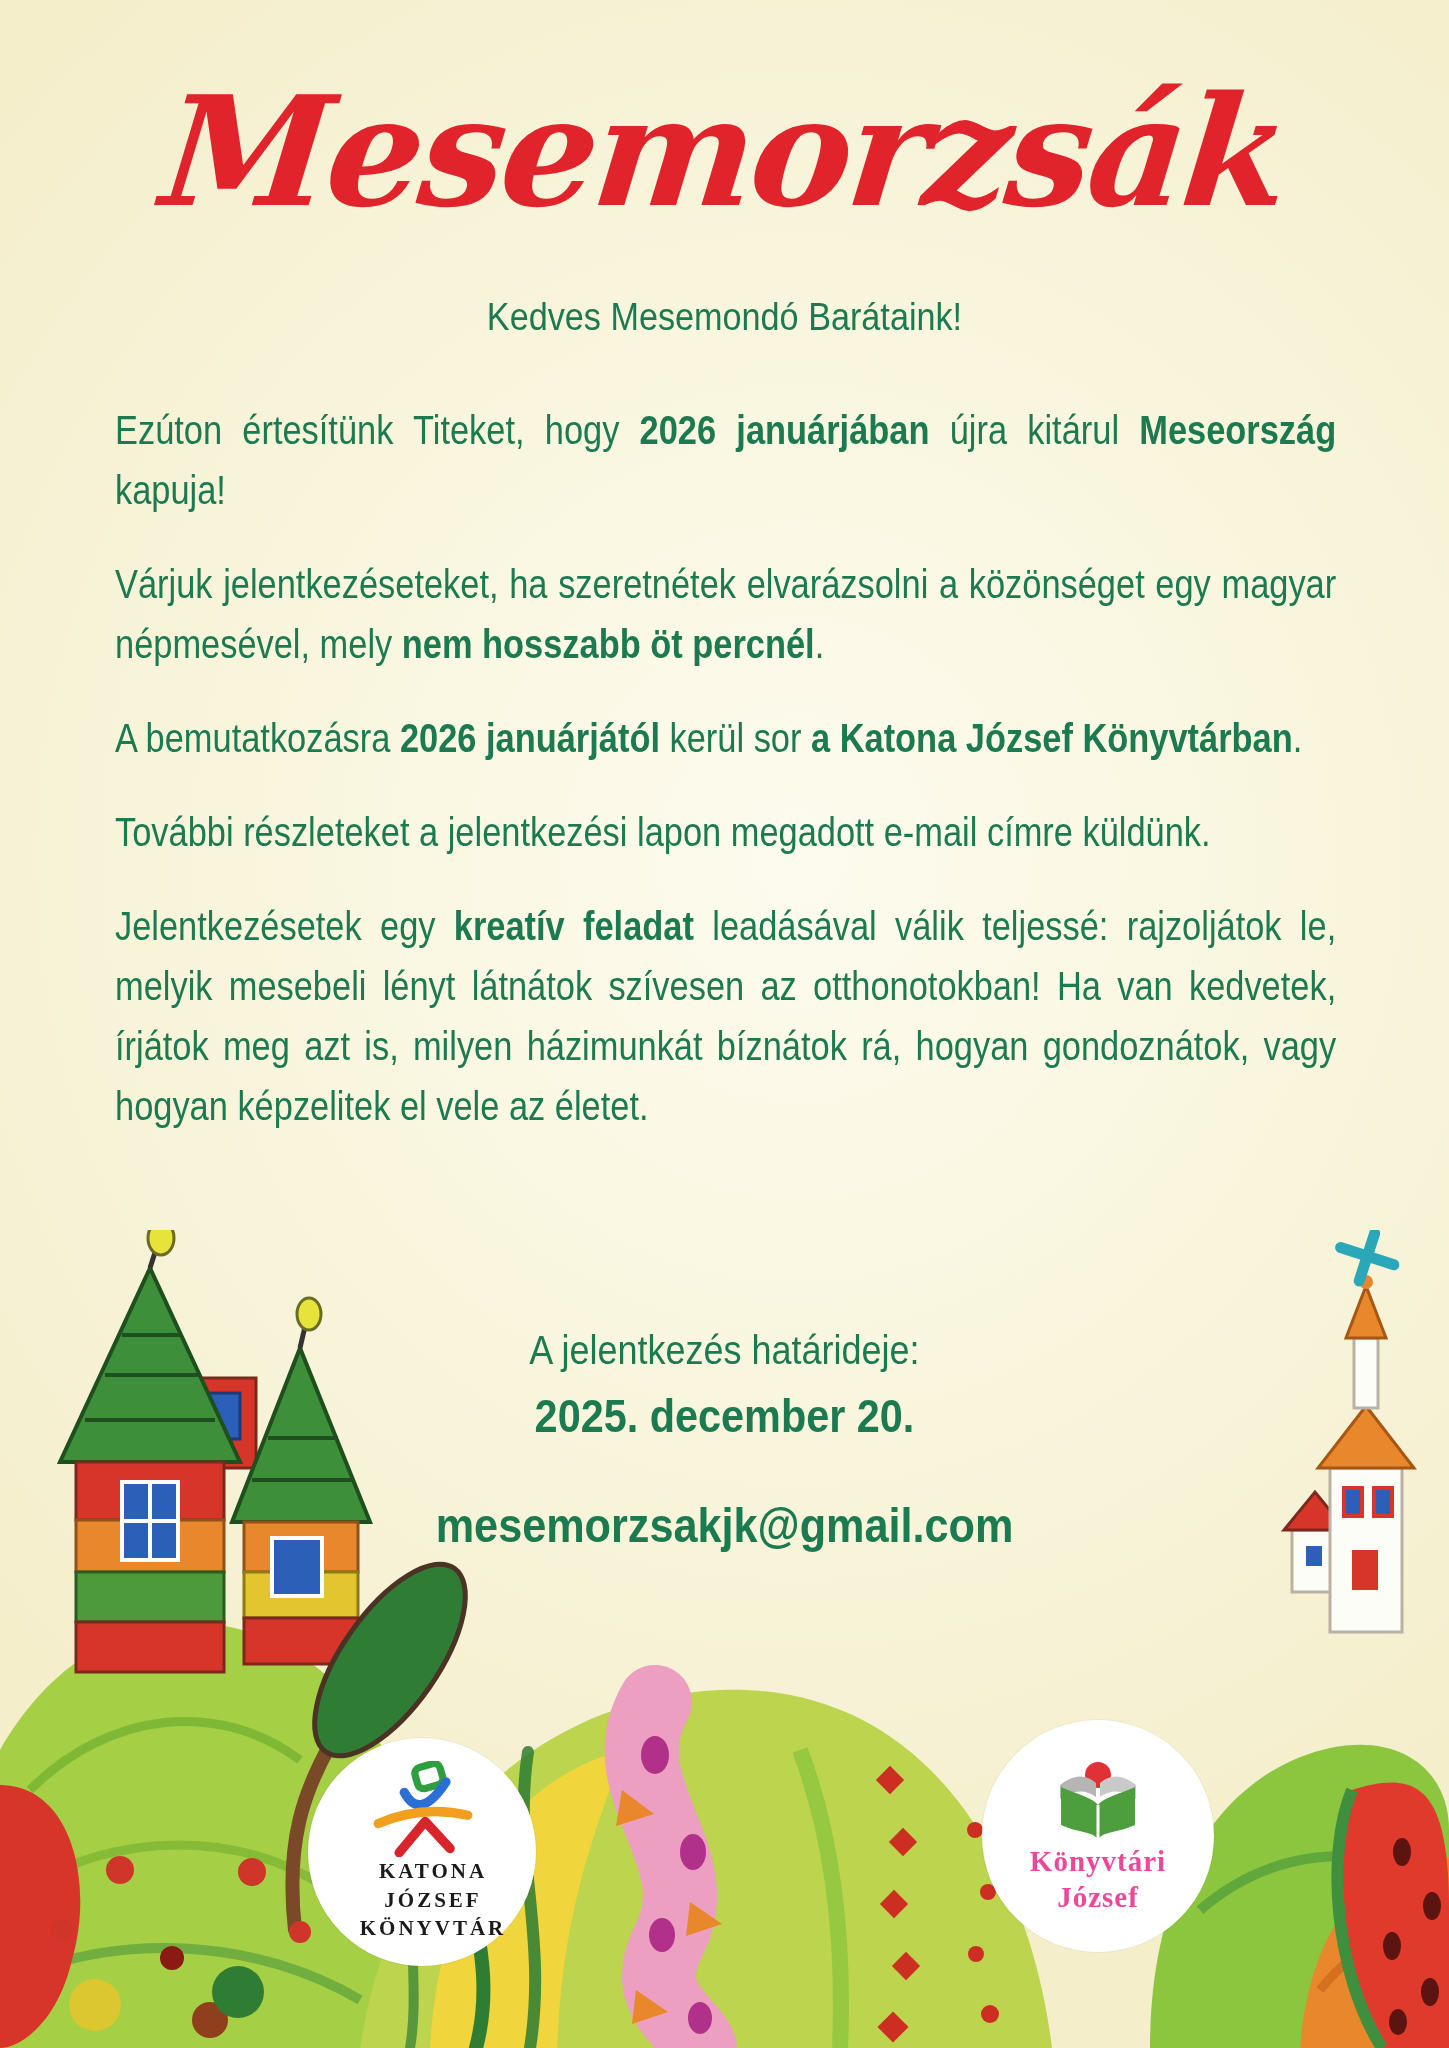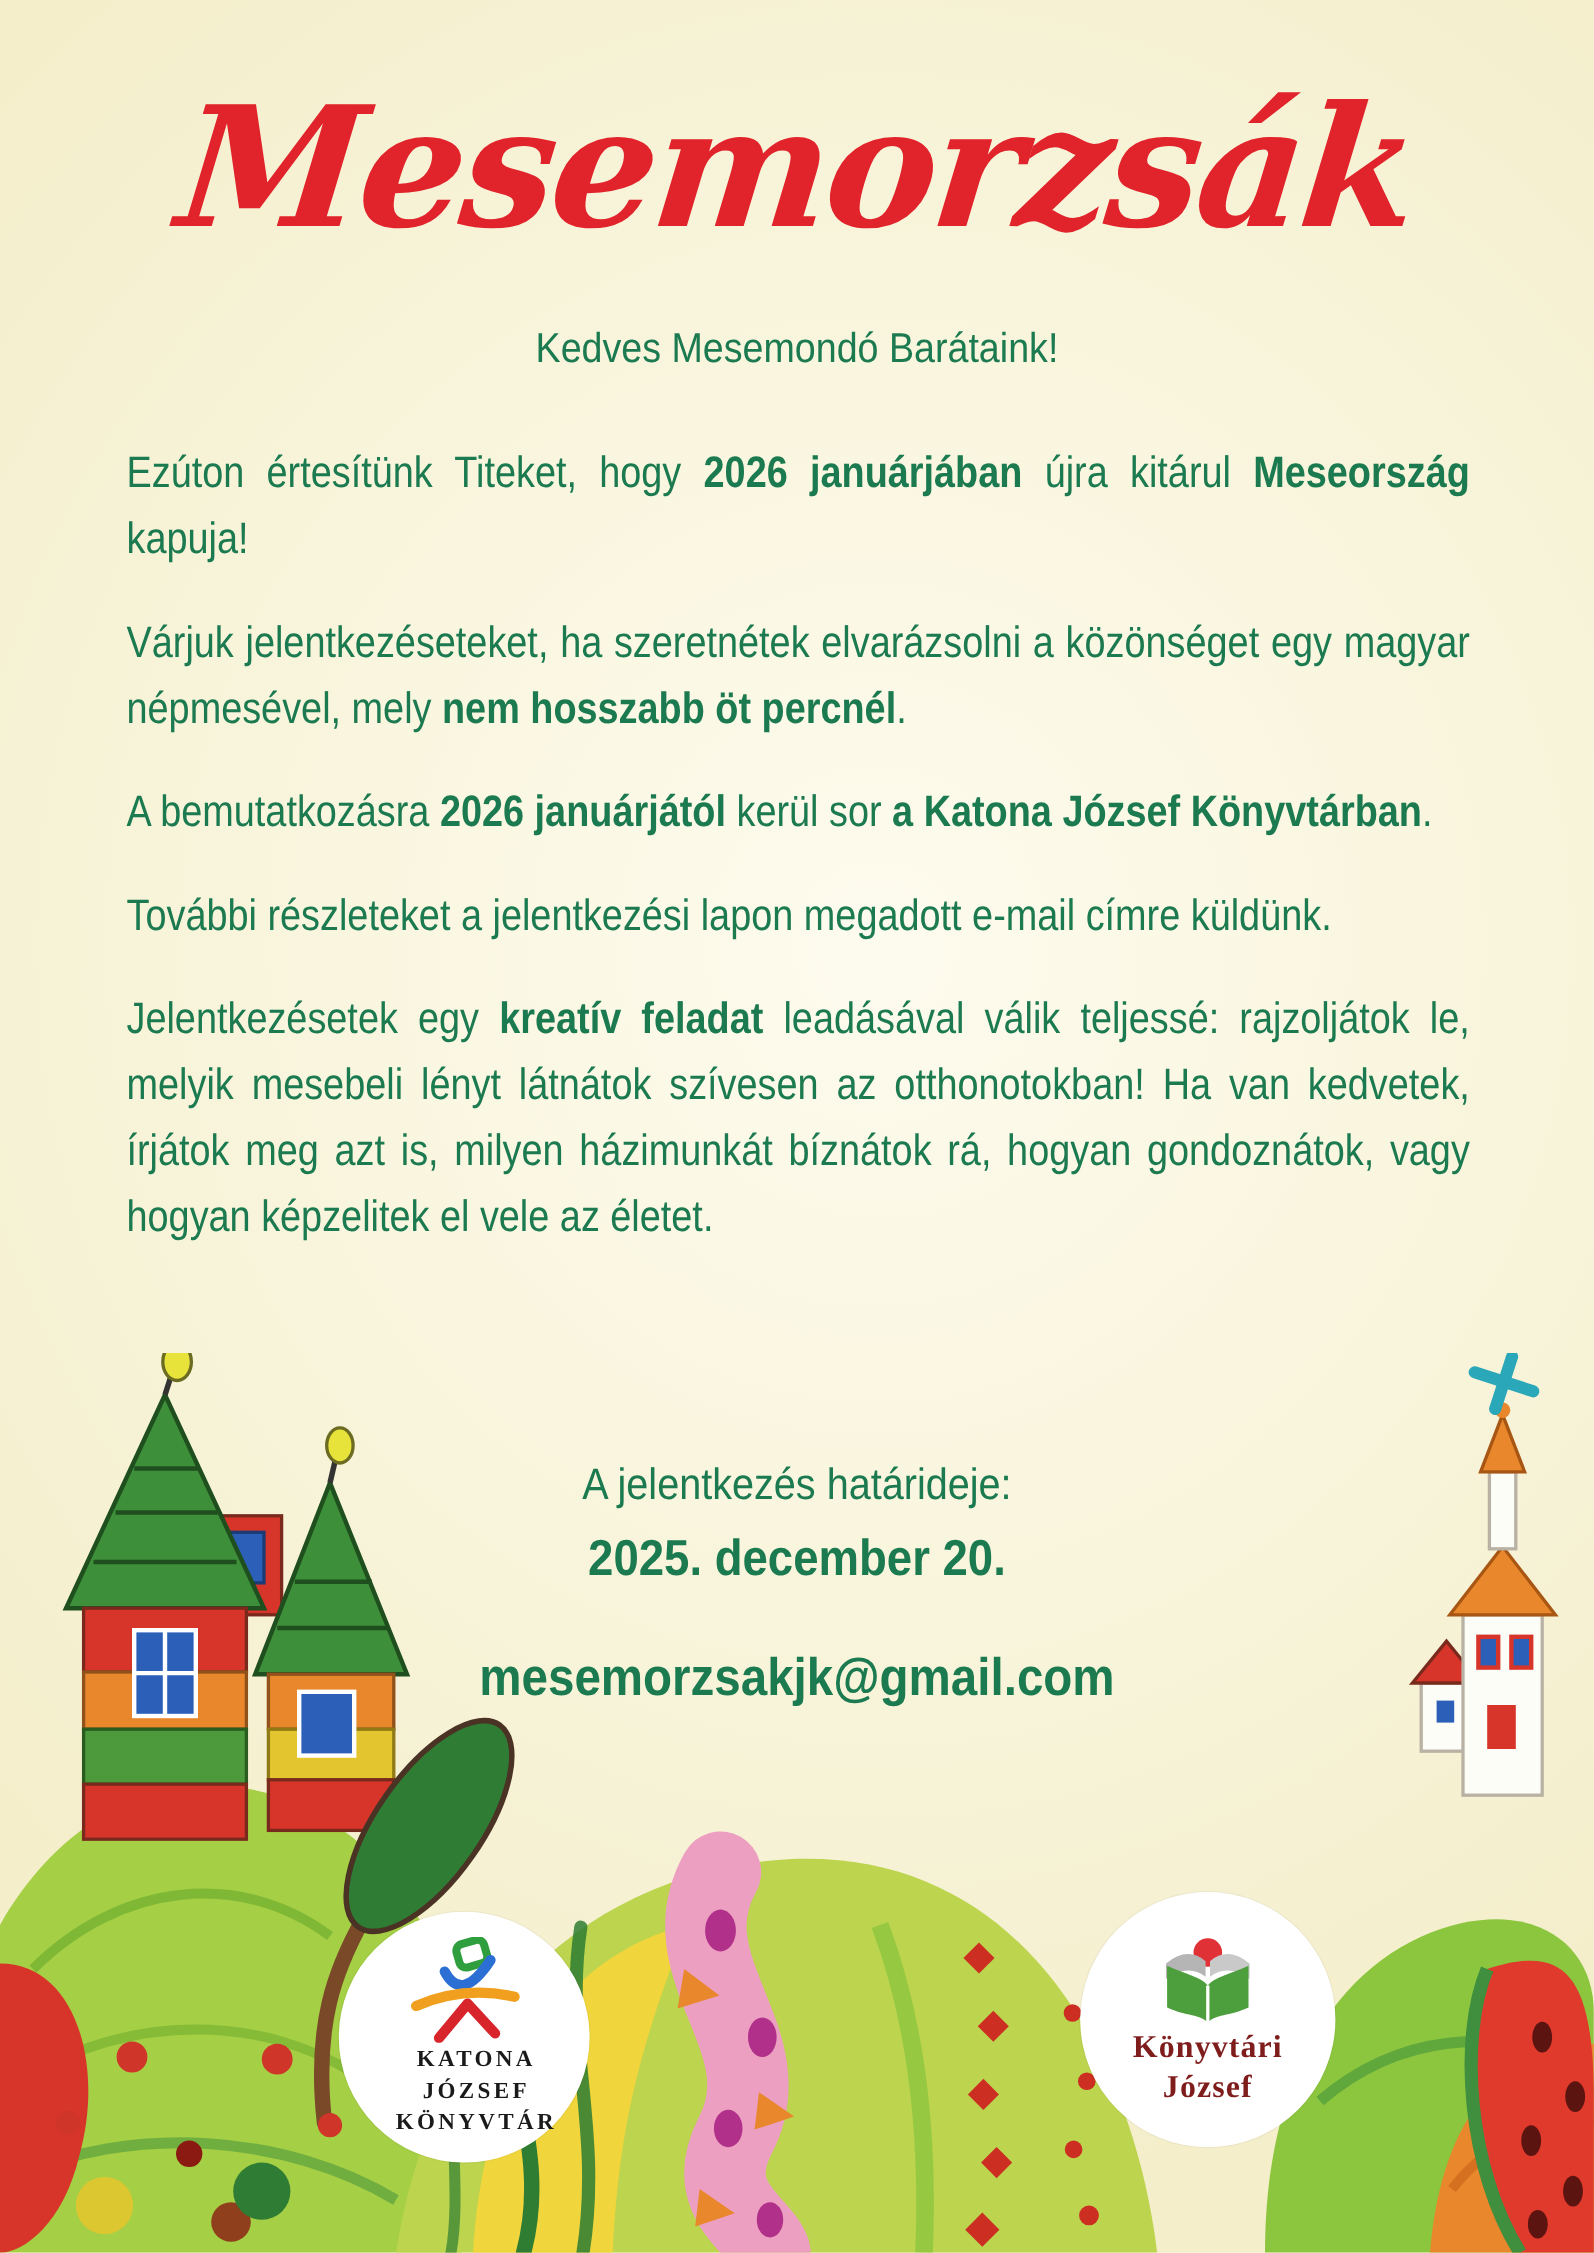--- a/index.html
+++ b/index.html
@@ -41,21 +41,21 @@
     box-shadow:0 0 0 1px rgba(0,0,0,.04);
   }
   .logo-katona{left:308px;top:1738px;width:228px;height:228px;}
   .logo-kihivas{left:982px;top:1720px;width:232px;height:232px;}
   .logo-lines{text-align:center;}
   .logo-katona .logo-lines{
     font-family:"Liberation Serif", serif;color:#1a1a1a;
     font-size:21px;letter-spacing:3px;line-height:1.35;font-weight:600;margin-left:22px;
   }
   .logo-kihivas .logo-lines{
-    font-family:"Liberation Serif", serif;color:#7f1d1d;
+    font-family:"Liberation Serif", serif;color:#ec4899;
     font-size:29px;line-height:1.25;font-weight:600;letter-spacing:1px;
   }
 </style>
 </head>
 <body>
 
 <div class="page">
 
   <h1 class="title">Mesemorzsák</h1>
 

